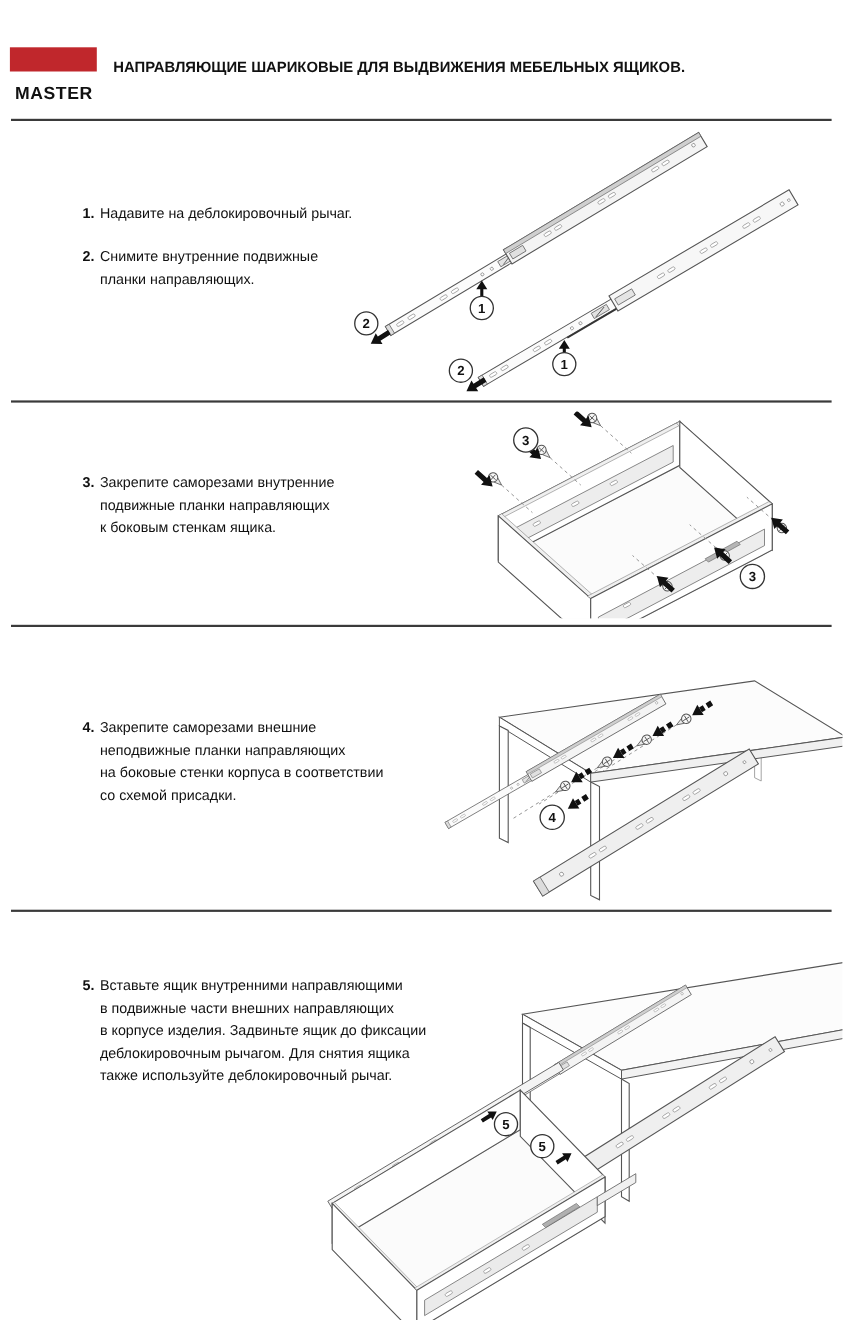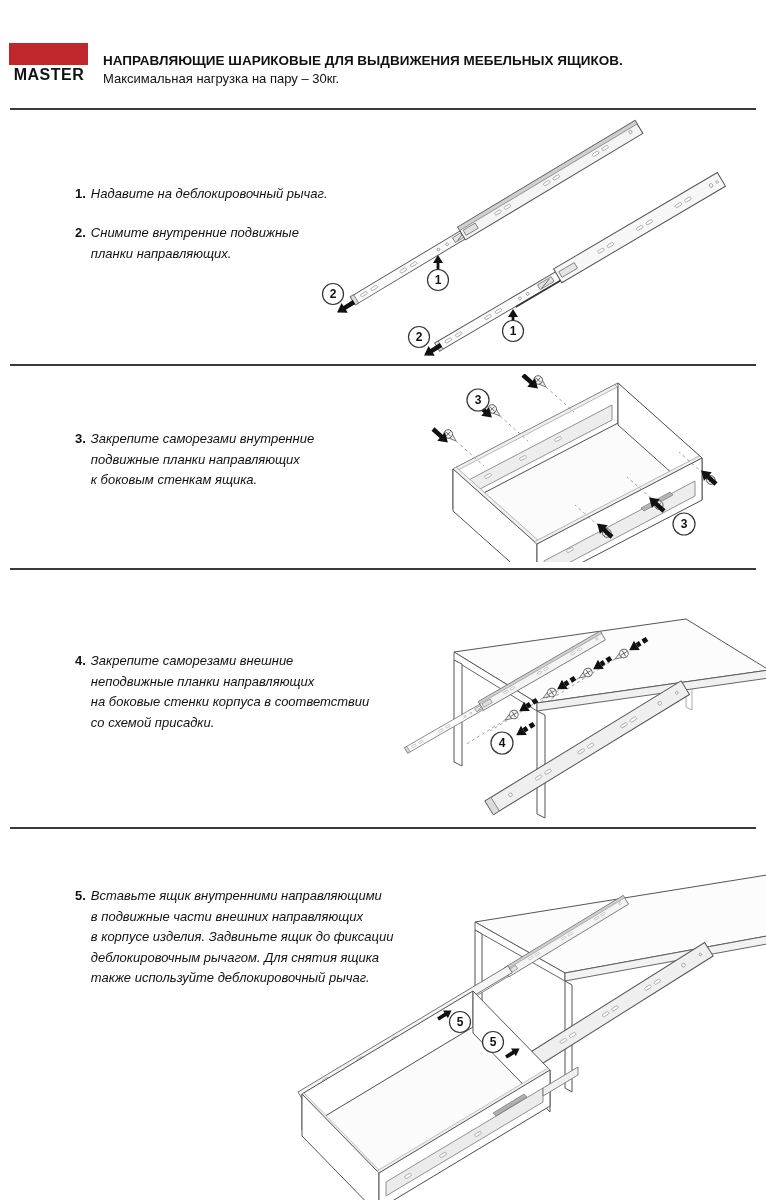--- a/index.html
+++ b/index.html
@@ -1,42 +1,41 @@
 <!DOCTYPE html>
 <html><head>
 <meta charset="utf-8">
 <style>
   html,body{margin:0;padding:0;}
   body{
     width:766px;height:1200px;position:relative;background:#fff;
     font-family:"Liberation Sans",sans-serif;color:#111;overflow:hidden;
   }
   .logo{position:absolute;left:9px;top:43px;width:79px;height:22px;}
-  .brand{position:absolute;left:6px;top:66px;width:86px;text-align:center;
+  .brand{position:absolute;left:6px;top:77px;width:86px;text-align:center;
     font-size:16px;font-weight:bold;letter-spacing:0.5px;}
   .head-text{position:absolute;left:103px;top:52px;width:600px;}
   .head-title{font-size:13.5px;font-weight:bold;line-height:18px;}
   .head-sub{font-size:13px;line-height:17.5px;}
   .rule{position:absolute;left:10px;width:746px;background:#3a3a3a;}
   .step{position:absolute;display:flex;font-size:13px;line-height:20.5px;}
   .step-num{font-weight:bold;margin-right:5px;}
-  .step-text{white-space:pre-line;font-style:italic;}
+  .step-text{white-space:pre-line;}
   .fig{position:absolute;}
   .co{font-family:"Liberation Sans",sans-serif;font-size:12px;font-weight:600;fill:#111;}
   .co-circle{fill:#fff;stroke:#333;stroke-width:1.2px;}
   .leader{stroke:#888;stroke-width:0.8px;stroke-dasharray:3 3;fill:none;}
 </style>
 </head>
 <body>
 
 <div class="logo" style="background:#c0272c"></div>
 <div class="brand">MASTER</div>
 <div class="head-text">
   <div class="head-title">НАПРАВЛЯЮЩИЕ ШАРИКОВЫЕ ДЛЯ ВЫДВИЖЕНИЯ МЕБЕЛЬНЫХ ЯЩИКОВ.</div>
-  <div class="head-sub">Максимальная нагрузка на пару – 30кг.</div>
 </div>
 
 <div class="rule" style="top:108px;height:1.5px;"></div>
 <div class="rule" style="top:364px;height:2px;"></div>
 <div class="rule" style="top:568px;height:2px;"></div>
 <div class="rule" style="top:827px;height:2px;"></div>
 
 <div class="step" style="left:75px;top:184px;">
   <span class="step-num">1.</span>
   <span class="step-text">Надавите на деблокировочный рычаг.</span>

